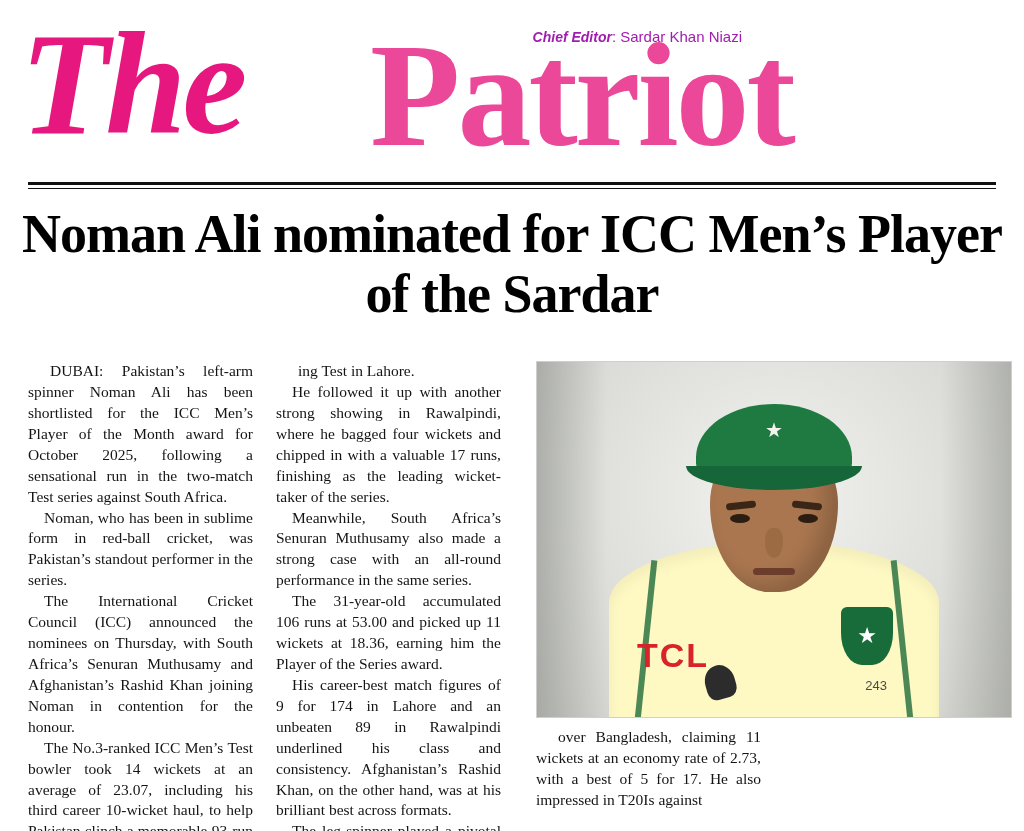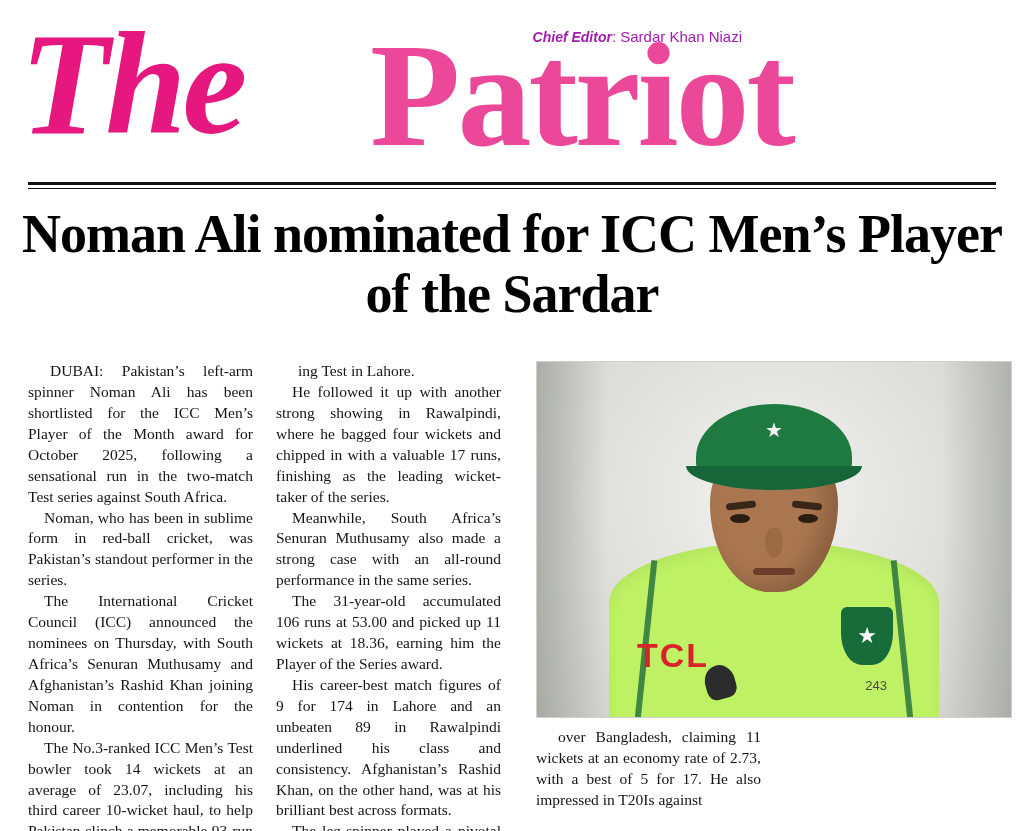--- a/index.html
+++ b/index.html
@@ -156,21 +156,21 @@
     background: linear-gradient(to left, rgba(120,122,116,.40), rgba(120,122,116,0));
   }
   
   .shirt {
     position: absolute;
     left: 50%;
     transform: translateX(-50%);
     bottom: -10px;
     width: 330px;
     height: 185px;
-    background: #bef264;
+    background: #fef9c3;
     border-radius: 52% 52% 0 0 / 34% 34% 0 0;
     box-shadow: inset 0 6px 14px rgba(0,0,0,.06);
   }
   .shirt-collar {
     position: absolute;
     left: 50%;
     top: 0;
     transform: translateX(-50%);
     width: 96px;
     height: 40px;

